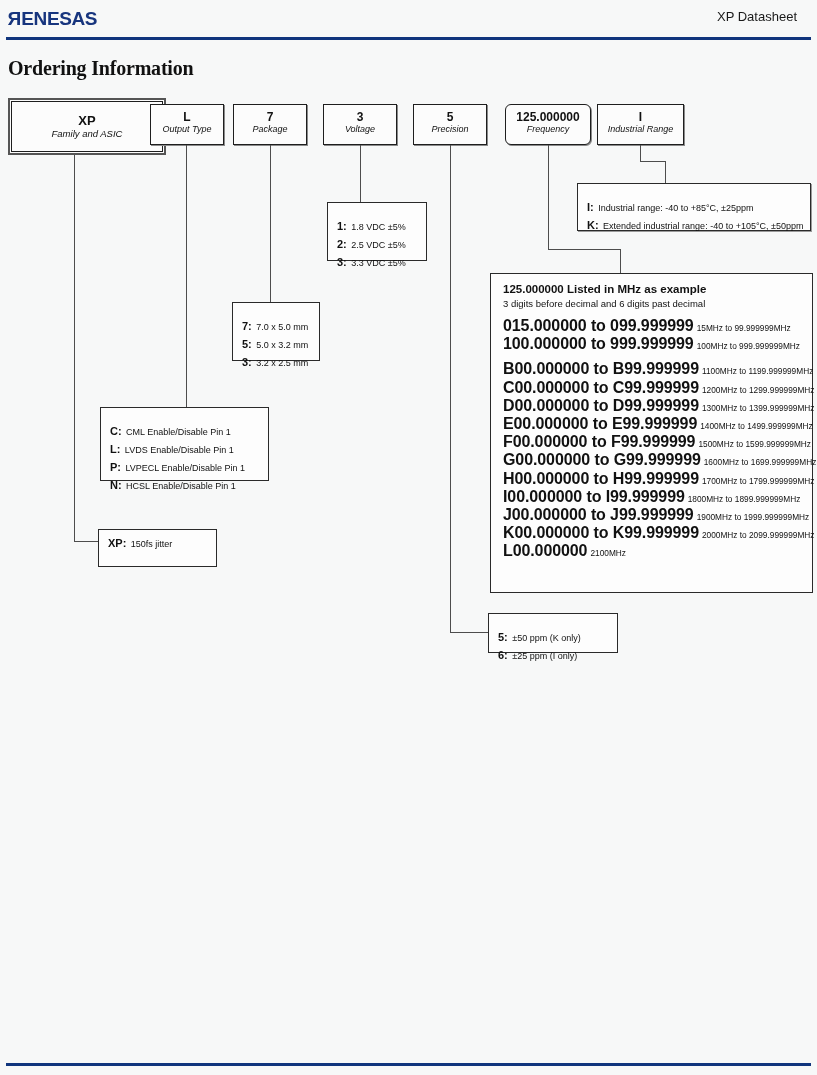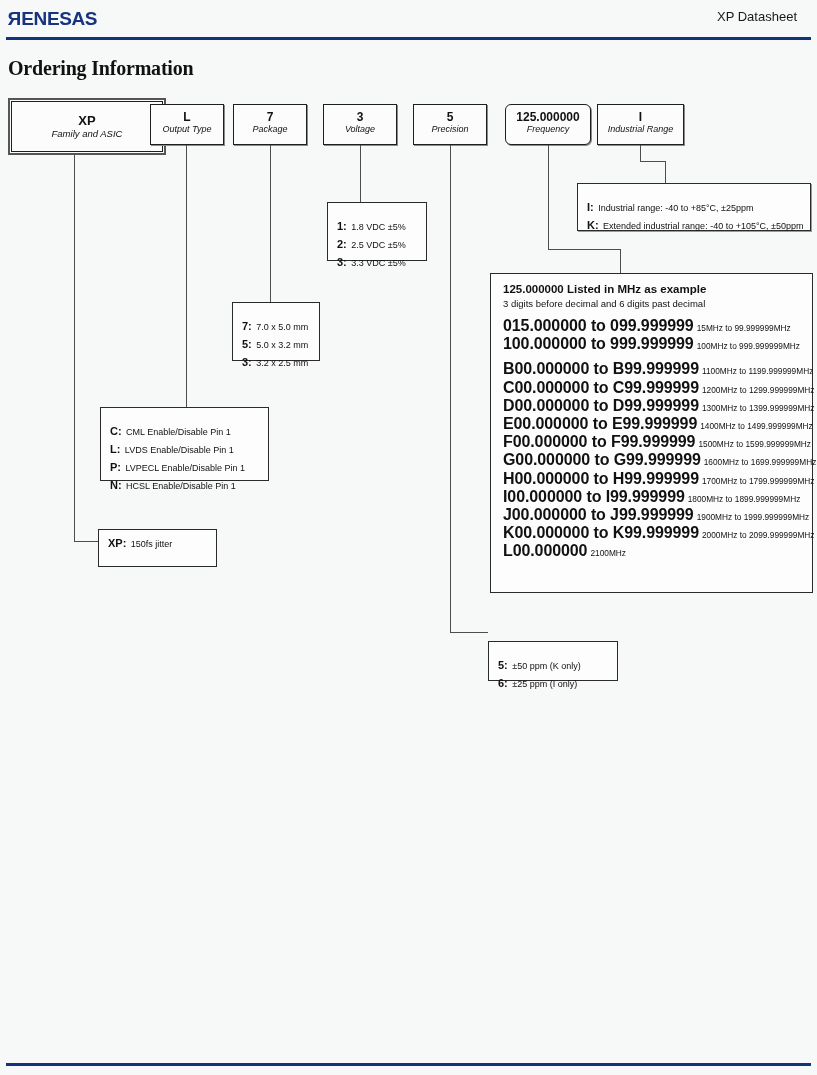--- a/index.html
+++ b/index.html
@@ -306,21 +306,21 @@
   </div>
 </div>
 
 <div class="box opt-list" style="left:98px; top:529px; width:119px; height:38px; padding-top:4px;">
   <div class="opt-row">
     <span class="opt-key">XP:</span>
     <span class="opt-val">150fs jitter</span>
   </div>
 </div>
 
-<div class="box opt-list" style="left:488px; top:613px; width:130px; height:40px;margin-top:28px;">
+<div class="box opt-list" style="left:488px; top:613px; width:130px; height:40px;">
   <div class="opt-row">
     <span class="opt-key">5:</span>
     <span class="opt-val">±50 ppm (K only)</span>
   </div>
   <div class="opt-row">
     <span class="opt-key">6:</span>
     <span class="opt-val">±25 ppm (I only)</span>
   </div>
 </div>
 

